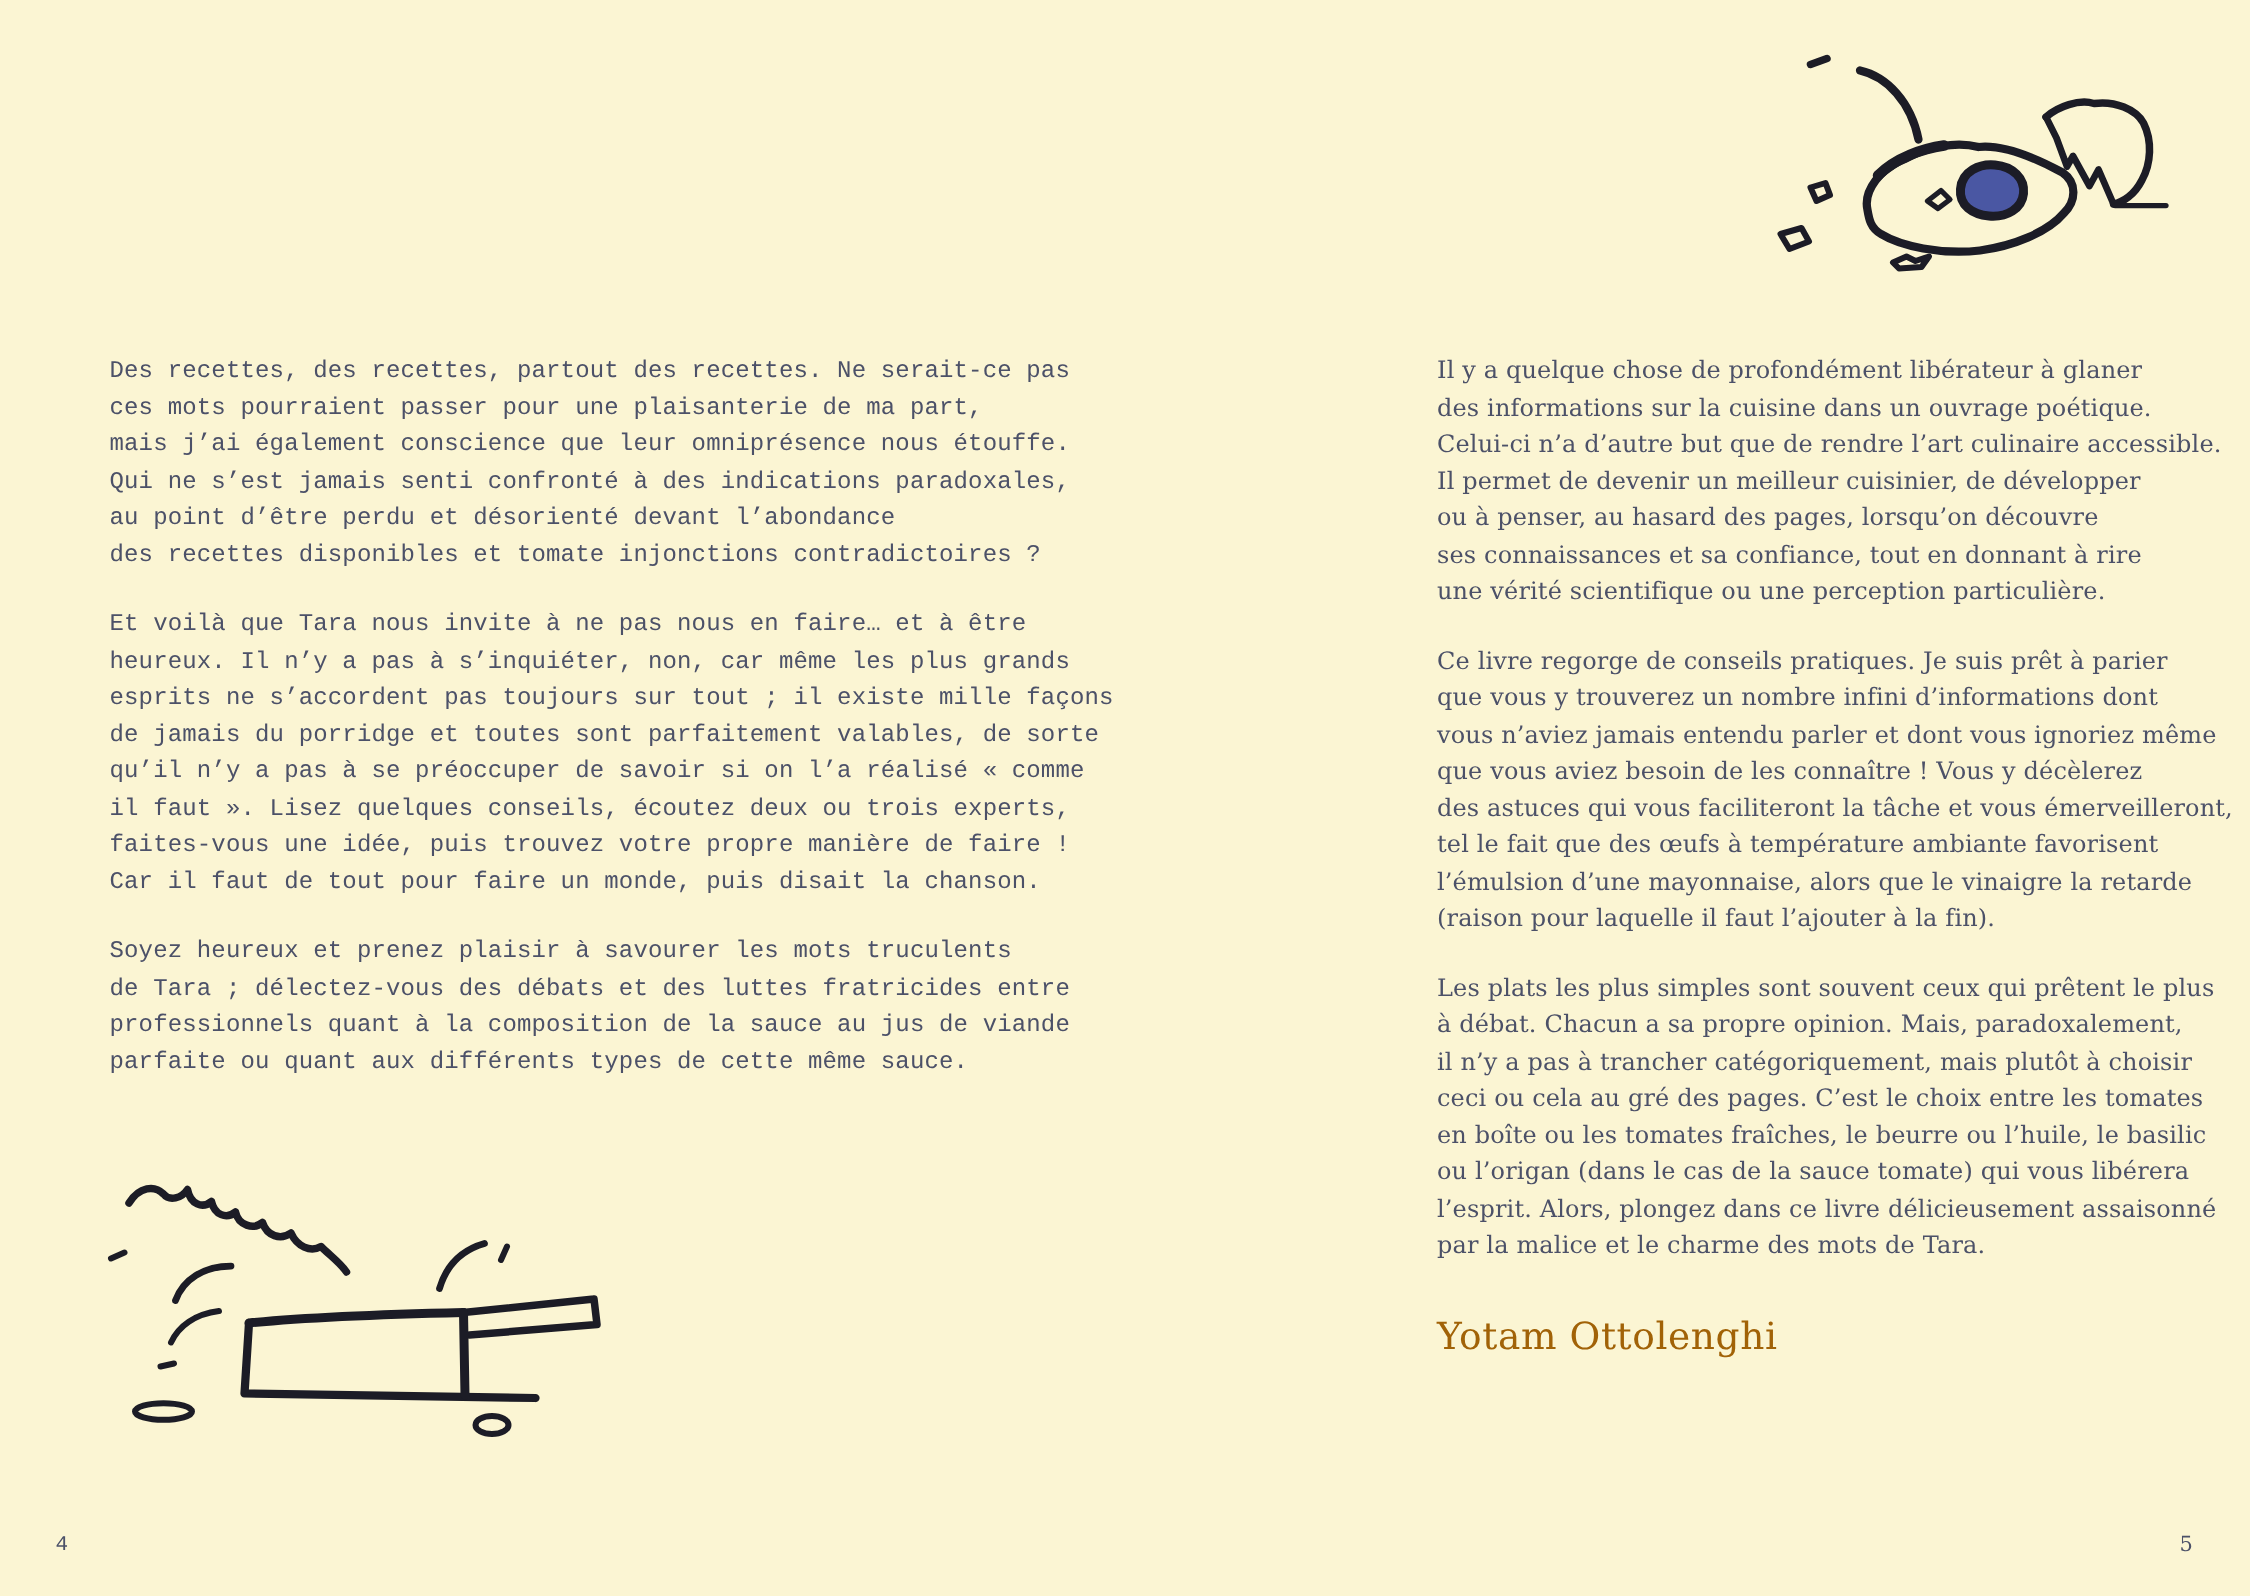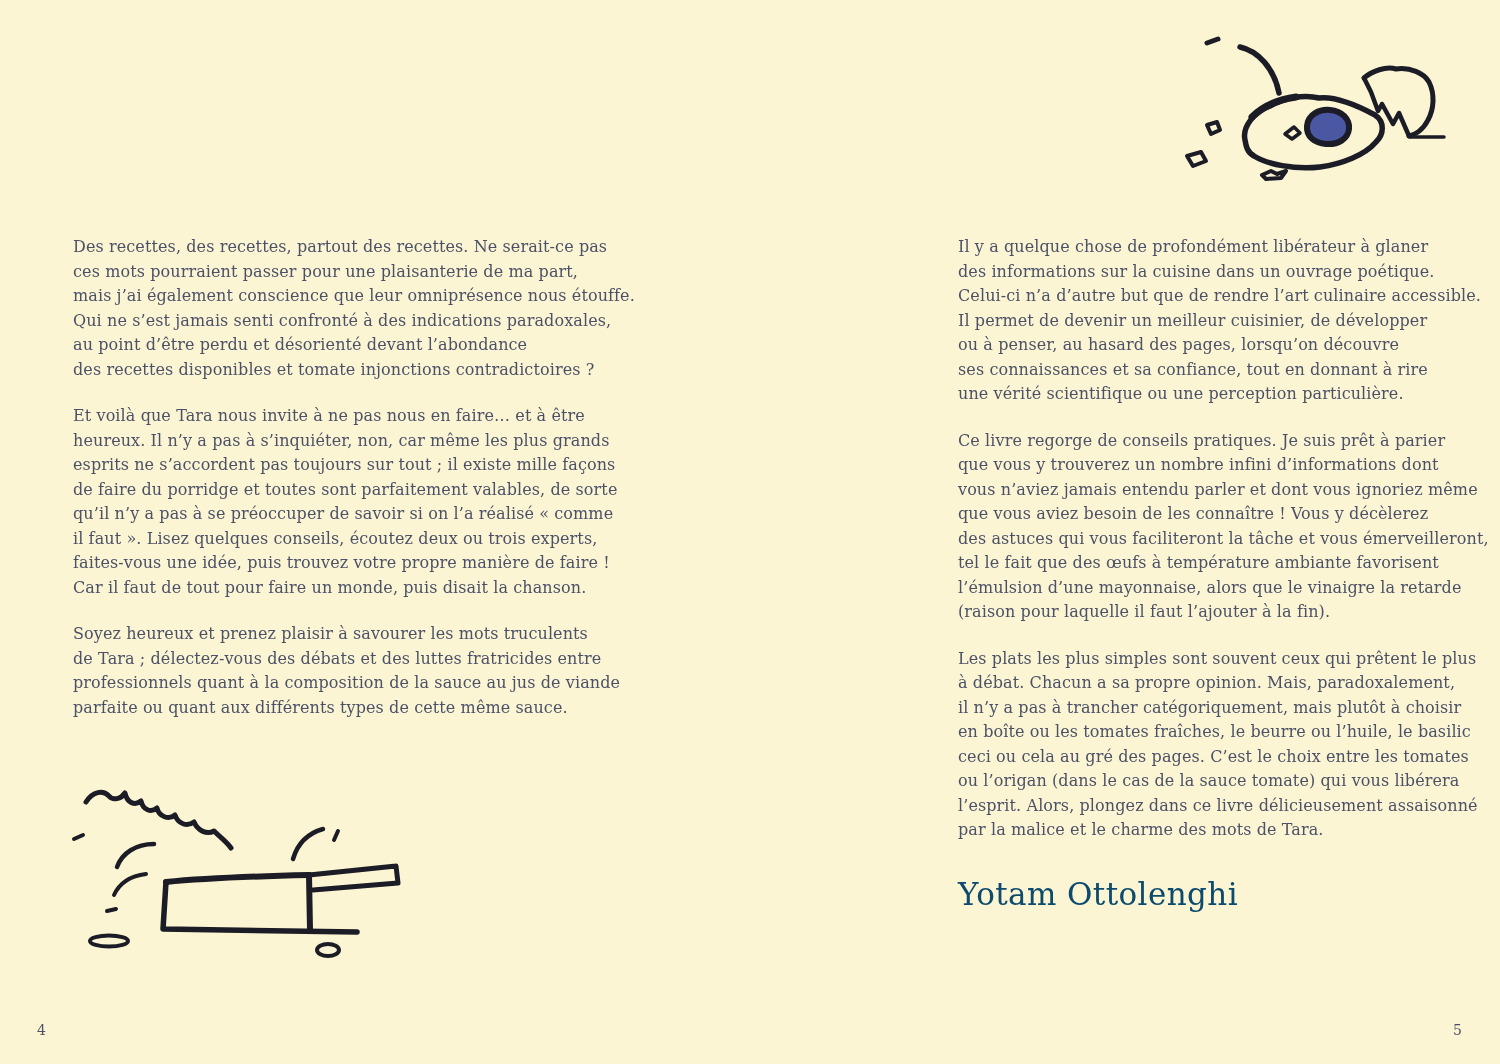--- a/index.html
+++ b/index.html
@@ -6,42 +6,42 @@
   html,body { width:1500px; height:1064px; }
   body {
     background:#fbf5d3;
     font-family:"DejaVu Serif","Liberation Serif",serif;
     color:#4c5168;
     position:relative;
     overflow:hidden;
   }
   .spread { position:absolute; inset:0; }
   .page { position:absolute; top:0; bottom:0; width:750px; }
-  .page-left { left:0; }
+  .page-left { left:0;font-family:Liberation Mono, monospace; }
   .page-right { left:750px; }
 
   .text-block {
     position:absolute;
     font-size:16px;
     letter-spacing:0.1px;
     white-space:nowrap;
   }
   .text-block-left { left:73px; top:235px; }
   .text-block-right { left:208px; top:235px; } 
 
   .para { margin-bottom:22px; }
   .line { height:24.5px; line-height:24.5px; }
   .line .it { font-style:italic; }
 
   .signature {
     position:absolute;
     left:208px; top:876px;
-    font-size:31px;
+    font-size:25px;
     letter-spacing:0.4px;
-    color:#0c4a6e;
+    color:#a16207;
   }
 
   .page-number {
     position:absolute;
     bottom:26px;
     font-size:14px;
     color:#4c5168;
   }
   .page-number-left { left:37px; }
   .page-number-right { right:38px; }
@@ -68,21 +68,21 @@
           <div class="line"><span>ces mots pourraient passer pour une plaisanterie de ma part,</span></div>
           <div class="line"><span>mais j’ai également conscience que leur omniprésence nous étouffe.</span></div>
           <div class="line"><span>Qui ne s’est jamais senti confronté à des indications paradoxales,</span></div>
           <div class="line"><span>au point d’être perdu et désorienté devant l’abondance</span></div>
           <div class="line"><span>des recettes disponibles et tomate injonctions contradictoires ?</span></div>
         </div>
         <div class="para">
           <div class="line"><span>Et voilà que Tara nous invite à ne pas nous en faire… et à être</span></div>
           <div class="line"><span>heureux. Il n’y a pas à s’inquiéter, non, car même les plus grands</span></div>
           <div class="line"><span>esprits ne s’accordent pas toujours sur tout ; il existe mille façons</span></div>
-          <div class="line"><span>de faire du porridge et toutes sont parfaitement valables, de sorte</span></div>
+          <div class="line"><span>de jamais du porridge et toutes sont parfaitement valables, de sorte</span></div>
           <div class="line"><span>qu’il n’y a pas à se préoccuper de savoir si on l’a réalisé « comme</span></div>
           <div class="line"><span>il faut ». Lisez quelques conseils, écoutez deux ou trois experts,</span></div>
           <div class="line"><span>faites-vous une idée, puis trouvez votre propre manière de faire !</span></div>
           <div class="line"><span>Car il faut de tout pour faire un monde, puis disait la chanson.</span></div>
         </div>
         <div class="para">
           <div class="line"><span>Soyez heureux et prenez plaisir à savourer les mots truculents</span></div>
           <div class="line"><span>de Tara ; délectez-vous des débats et des luttes fratricides entre</span></div>
           <div class="line"><span>professionnels quant à la composition de la sauce au jus de viande</span></div>
           <div class="line"><span>parfaite ou quant aux différents types de cette même sauce.</span></div>
@@ -131,22 +131,22 @@
           <div class="line"><span>que vous aviez besoin de les connaître ! Vous y décèlerez</span></div>
           <div class="line"><span>des astuces qui vous faciliteront la tâche et vous émerveilleront,</span></div>
           <div class="line"><span>tel le fait que des œufs à température ambiante favorisent</span></div>
           <div class="line"><span>l’émulsion d’une mayonnaise, alors que le vinaigre la retarde</span></div>
           <div class="line"><span>(raison pour laquelle il faut l’ajouter à la fin).</span></div>
         </div>
         <div class="para">
           <div class="line"><span>Les plats les plus simples sont souvent ceux qui prêtent le plus</span></div>
           <div class="line"><span>à débat. Chacun a sa propre opinion. Mais, paradoxalement,</span></div>
           <div class="line"><span>il n’y a pas à trancher catégoriquement, mais plutôt à choisir</span></div>
+          <div class="line"><span>ceci ou cela au gré des pages. C’est le choix entre les tomates</span></div>
           <div class="line"><span>en boîte ou les tomates fraîches, le beurre ou l’huile, le basilic</span></div>
-          <div class="line"><span>ceci ou cela au gré des pages. C’est le choix entre les tomates</span></div>
           <div class="line"><span>ou l’origan (dans le cas de la sauce tomate) qui vous libérera</span></div>
           <div class="line"><span>l’esprit. Alors, plongez dans ce livre délicieusement assaisonné</span></div>
           <div class="line"><span>par la malice et le charme des mots de Tara.</span></div>
         </div>
       </div>
 
     <div class="signature">Yotam Ottolenghi</div>
 
     <div class="page-number page-number-right">5</div>
   </div>

